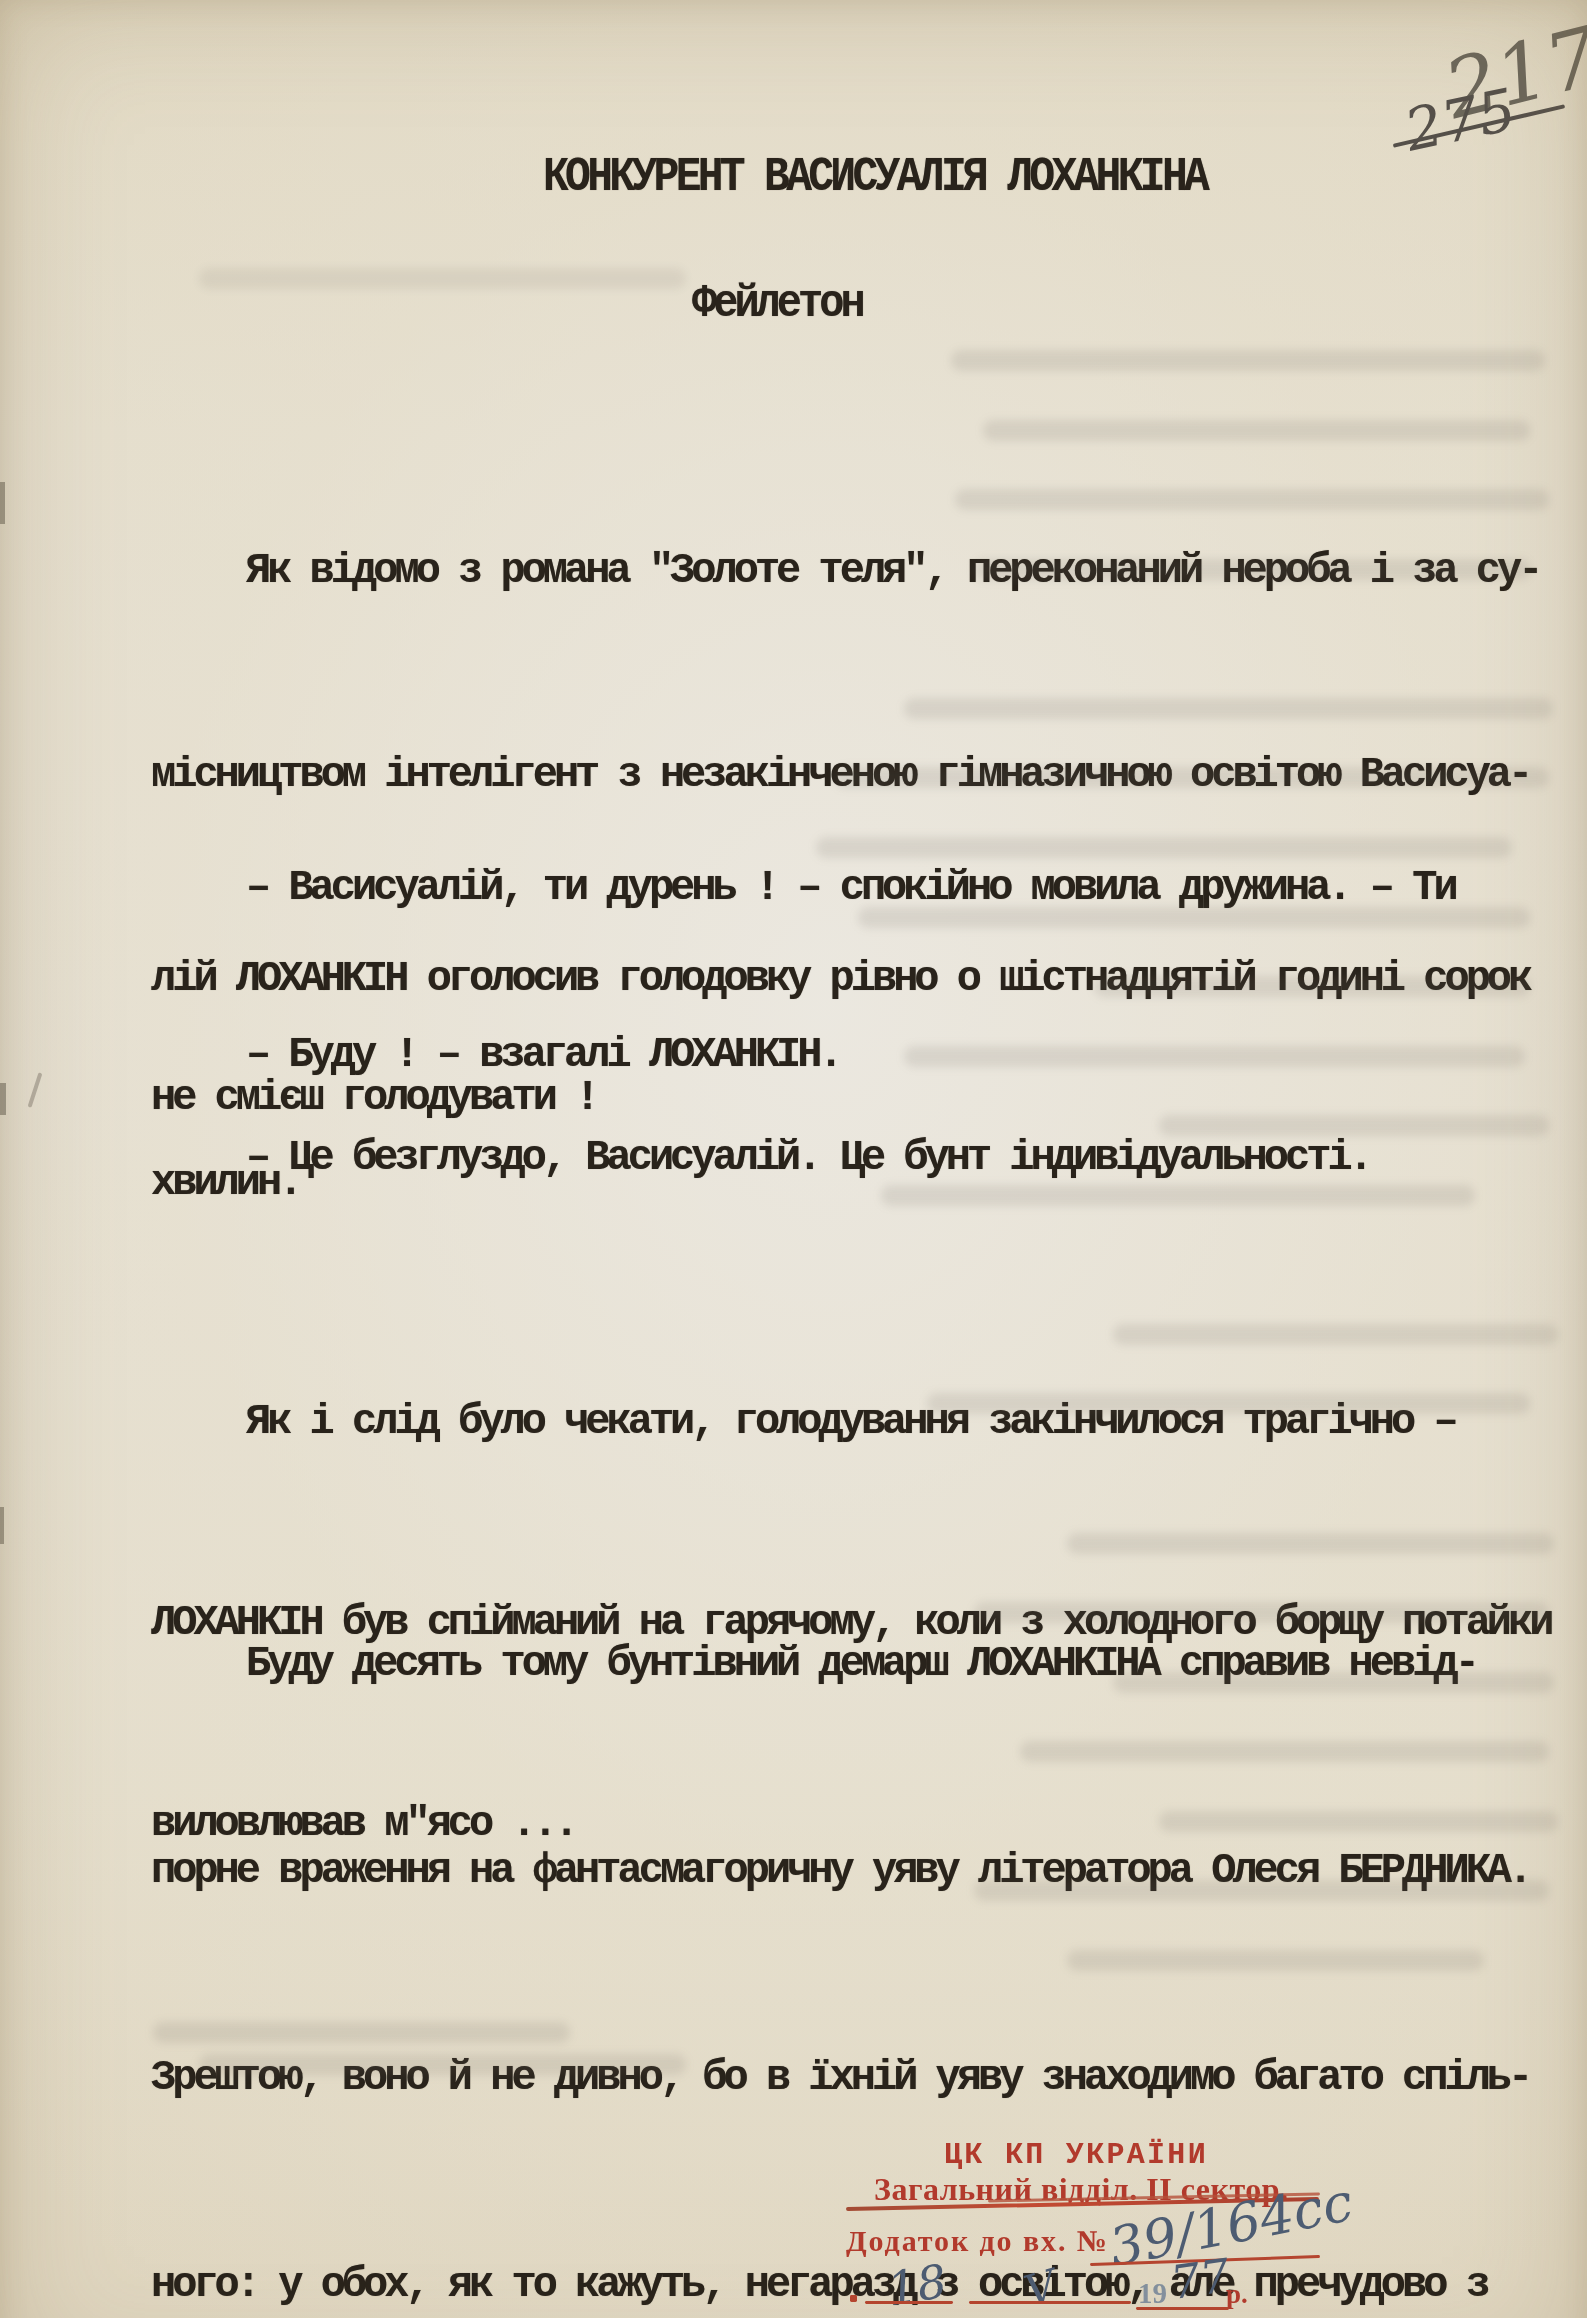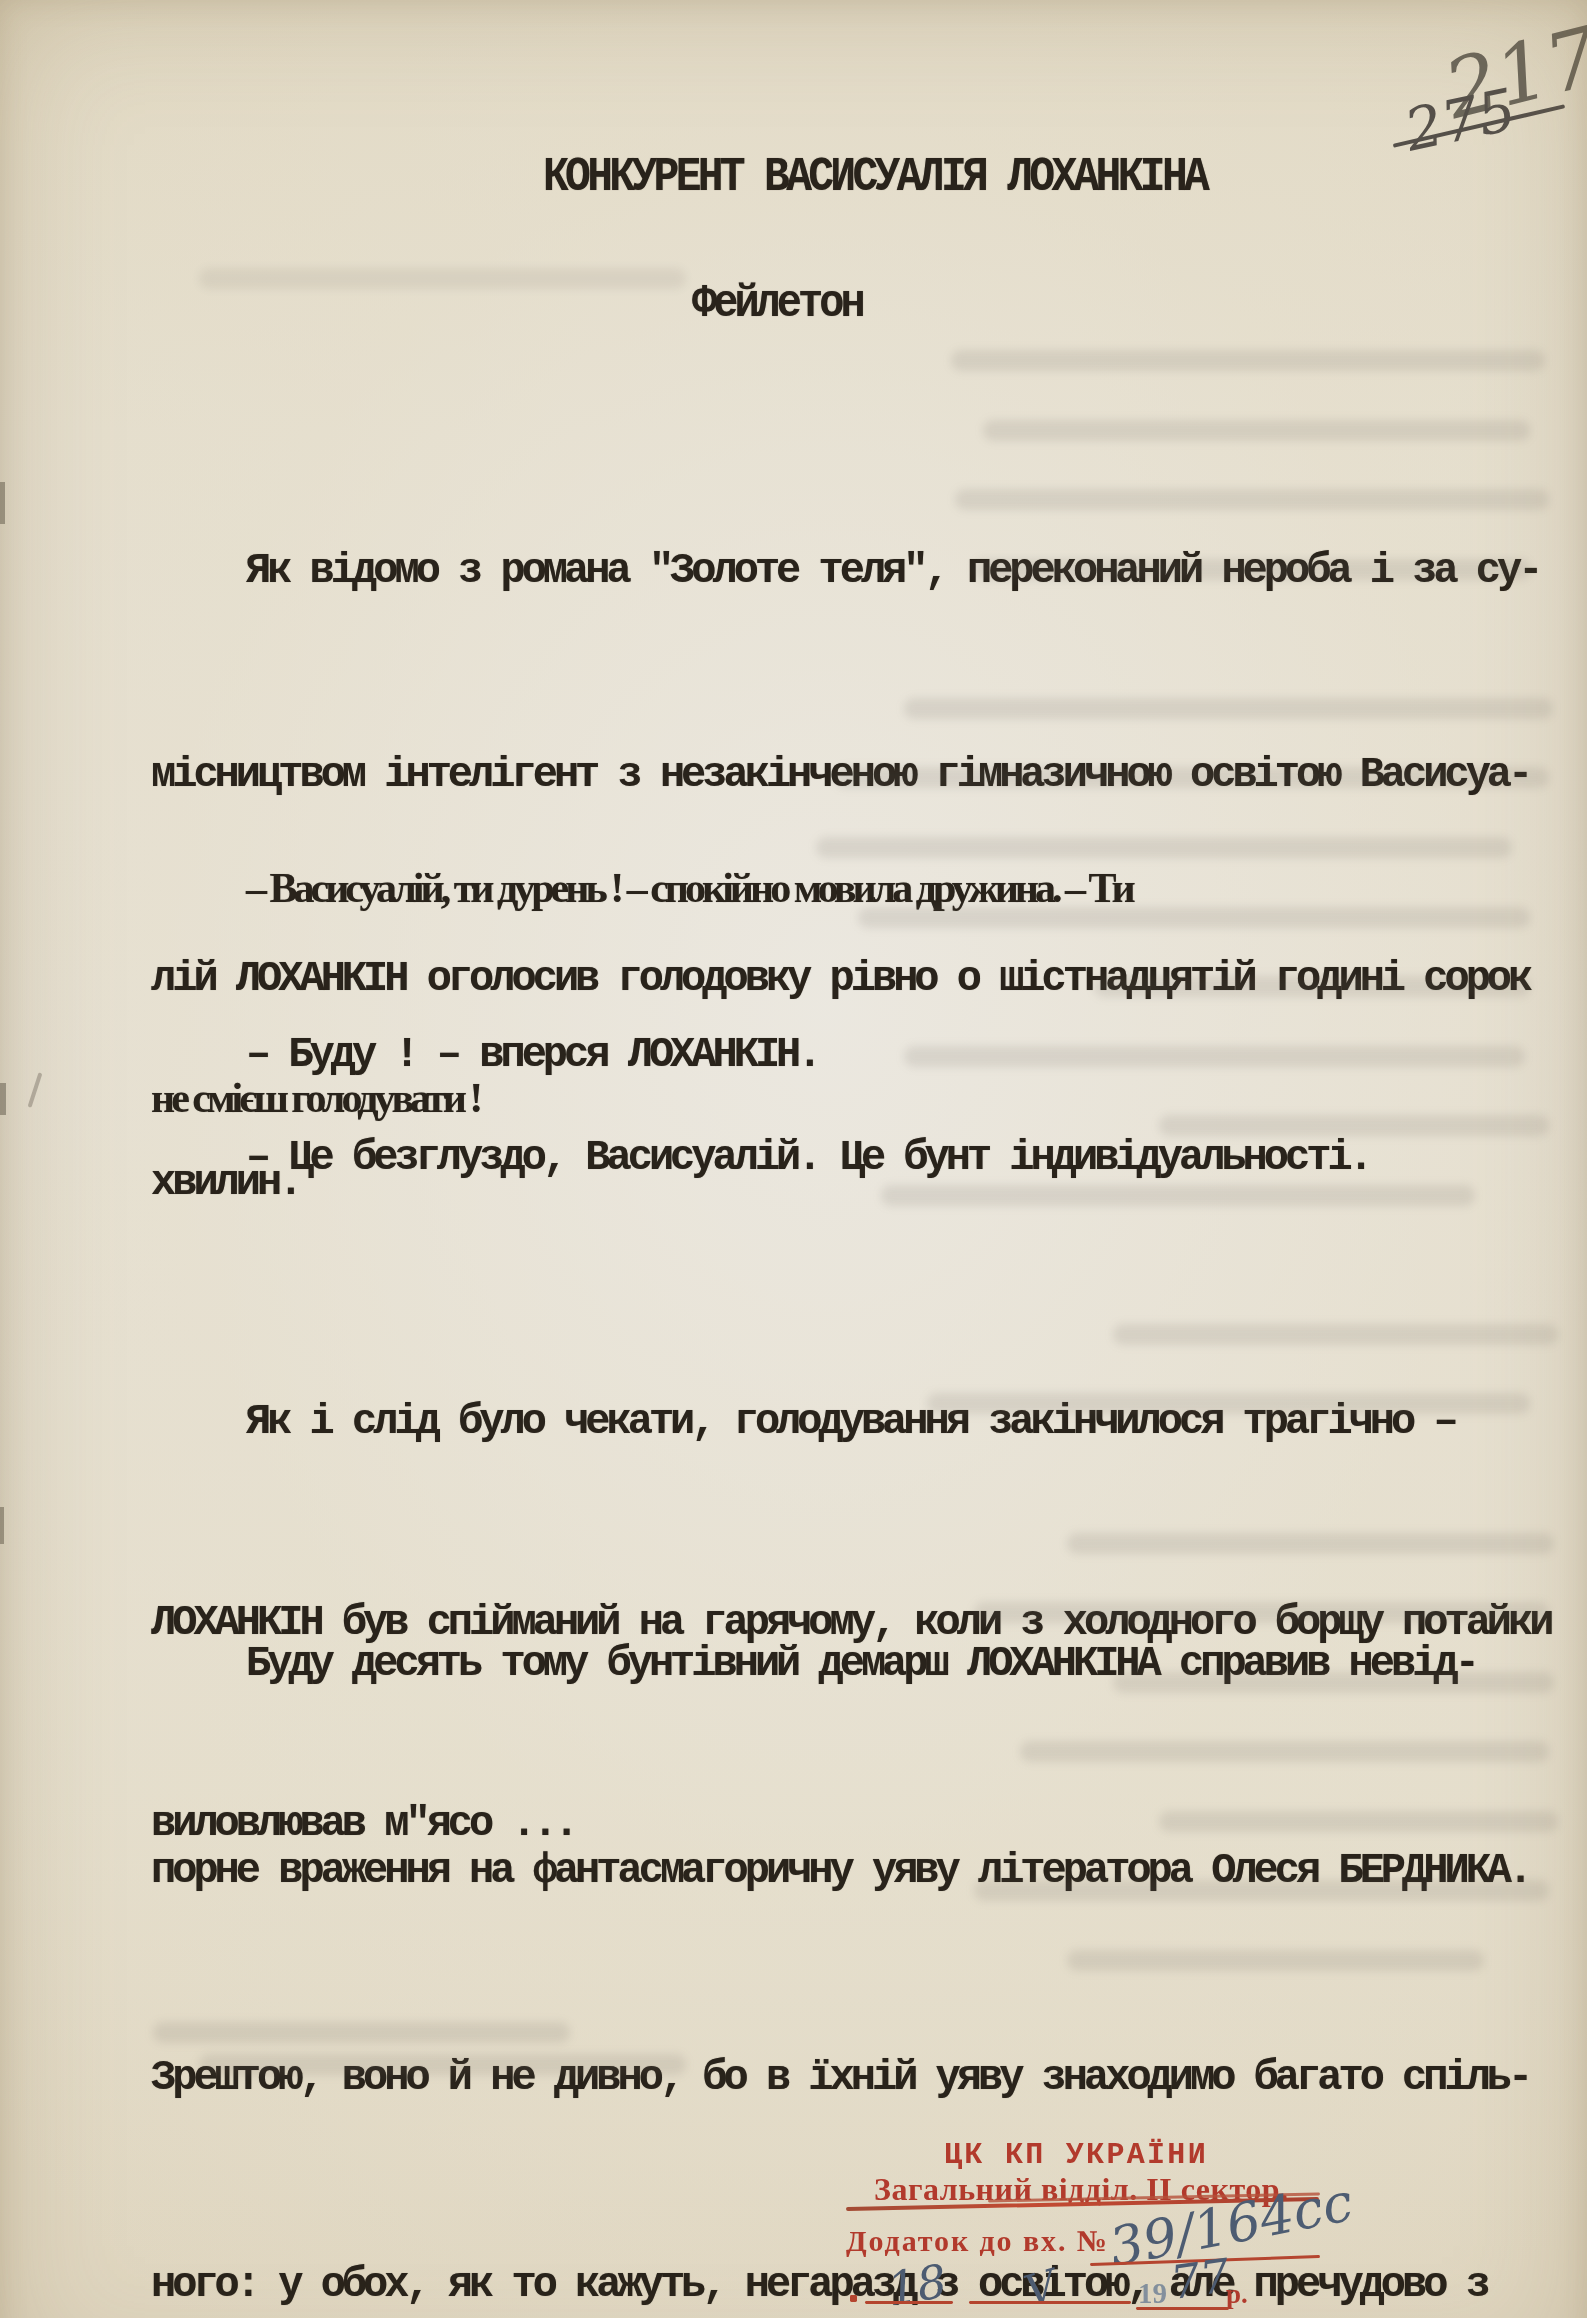--- a/index.html
+++ b/index.html
@@ -94,27 +94,27 @@
   <div class="title-line">КОНКУРЕНТ ВАСИСУАЛІЯ ЛОХАНКІНА</div>
   <div class="subtitle-line">Фейлетон</div>
 
   <div class="typed" style="top:401px;line-height:68px;">
     <div class="tline ind">Як відомо з романа "Золоте теля", переконаний нероба і за су-</div>
     <div class="tline">місництвом інтелігент з незакінченою гімназичною освітою Васисуа-</div>
     <div class="tline">лій ЛОХАНКІН оголосив голодовку рівно о шістнадцятій годині сорок</div>
     <div class="tline">хвилин.</div>
   </div>
 
-  <div class="typed" style="top:713px;line-height:70px;font-family:Liberation Serif, serif;">
+  <div class="typed" style="top:713px;line-height:70px;">
     <div class="tline ind">– Васисуалій, ти дурень ! – спокійно мовила дружина. – Ти</div>
     <div class="tline">не смієш голодувати !</div>
   </div>
 
   <div class="typed" style="top:880px;line-height:70px;">
-    <div class="tline ind">– Буду ! – вперся ЛОХАНКІН.</div>
+    <div class="tline ind">– Буду ! – взагалі ЛОХАНКІН.</div>
   </div>
 
   <div class="typed" style="top:983px;line-height:70px;">
     <div class="tline ind">– Це безглуздо, Васисуалій. Це бунт індивідуальності.</div>
   </div>
 
 
   <div class="typed" style="top:1255px;line-height:67px;">
     <div class="tline ind">Як і слід було чекати, голодування закінчилося трагічно –</div>
     <div class="tline">ЛОХАНКІН був спійманий на гарячому, коли з холодного борщу потайки</div>

